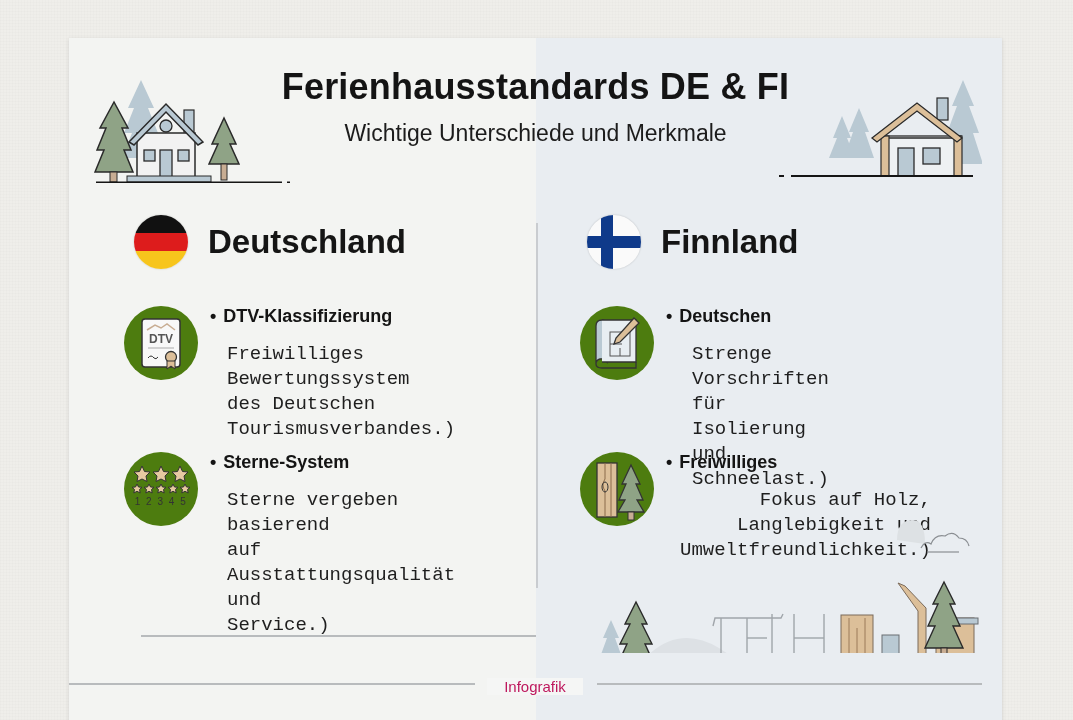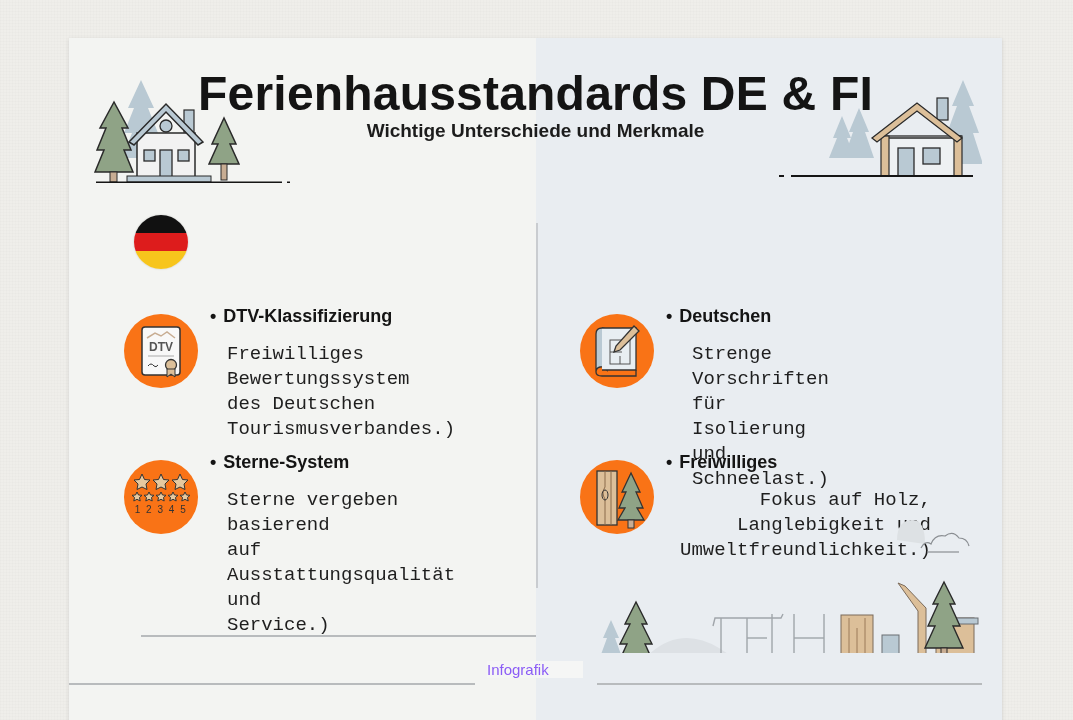--- a/index.html
+++ b/index.html
@@ -26,32 +26,31 @@
       left: 467px; top: 0;
       width: 466px; height: 100%;
       background: #e9edf1;
     }
     .title {
       position: absolute;
       left: 0; width: 100%;
       top: 28px;
       text-align: center;
       font-weight: bold;
-      font-size: 48px;
+      font-size: 36px;
       letter-spacing: 0.2px;
       color: #141414;
     }
     .subtitle {
       position: absolute;
       left: 0; width: 100%;
       top: 82px;
       text-align: center;
-      font-size: 19px;
+      font-size: 23px;
       color: #1c1c1c;
-      font-weight: bold;
     }
     .hdr-illu { position: absolute; }
     .divider-v {
       position: absolute;
       left: 467px; top: 185px;
       width: 1.5px; height: 365px;
       background: #c9ccd0;
     }
     .country-head {
       position: absolute;
@@ -66,39 +65,39 @@
     .flag-de .s2 { position:absolute; left:0; top:34%; width:100%; height:33%; background:#dd1c1c; }
     .flag-de .s3 { position:absolute; left:0; top:67%; width:100%; height:33%; background:#f7c51c; }
     .flag-fi { background: #fafafa; }
     .flag-fi .h { position:absolute; left:0; top:21px; width:100%; height:12px; background:#0f3a8a; }
     .flag-fi .v { position:absolute; left:14px; top:0; width:12px; height:100%; background:#0f3a8a; }
     .country-name {
       font-size: 33px; font-weight: bold; margin-left: 20px; color:#151515;
     }
     .item { position: absolute; }
     .item-icon {
-      position: absolute; left: 0; top: 12px;
+      position: absolute; left: 0; top: 4px;
       width: 74px; height: 74px; border-radius: 50%;
-      background: #f97316;
+      background: #4d7c0f;
     }
     .item-icon svg { position: absolute; left: 0; top: 0; }
     .item-title {
       position: absolute; left: 86px; top: 4px;
       font-size: 18px; font-weight: bold; white-space: nowrap; color:#141414;
     }
     .item-title .bullet { margin-right: 7px; }
     .item-desc {
       position: absolute; left: 103px; top: 40px;
       font-size: 19px; line-height: 25px; color: #1e1e1e; white-space: pre-line; font-family: Liberation Mono, monospace;
     }
     .hline { position: absolute; height: 2px; background: #b8bbbd; }
     .footer-label {
-      position: absolute; left: 418px; top: 623px;
-      width: 96px; 
-      font-size: 15px; color: #8b5cf6;
+      position: absolute; left: 418px; top: 640px;
+      width: 96px; text-align: center;
+      font-size: 15px; color: #be185d;
       background: #f5f6f5;
     }
     .scene { position: absolute; left: 480px; top: 440px; }
   </style>
 </head>
 <body>
 
 <div class="card">
   <div class="card-right-bg"></div>
 
@@ -140,20 +139,21 @@
   <div class="subtitle">Wichtige Unterschiede und Merkmale</div>
 
   <div class="divider-v"></div>
 
   <div class="country-head" style="left:65px; top:177px;">
     <div class="flag flag-de">
       <div class="s1"></div>
         <div class="s2"></div>
         <div class="s3"></div>
     </div>
+    <div class="country-name">Deutschland</div>
   </div>
 
   <div class="item" style="left:55px; top:264px;">
     <div class="item-icon">
       <svg width="74" height="74">
         <rect x="18" y="13" width="38" height="48" rx="3" fill="#f8f8f8" stroke="#333" stroke-width="1.5"></rect>
         <polyline points="23,24 31,19 37,22 43,18 51,24" fill="none" stroke="#c8ad93" stroke-width="1.5"></polyline>
         <text x="37" y="37" text-anchor="middle" font-size="12" font-weight="bold" fill="#555" font-family="Liberation Sans, sans-serif">DTV</text>
         <line x1="24" y1="42" x2="50" y2="42" stroke="#aaa" stroke-width="1"></line>
         <path d="M24 52 q3 -4 6 0 q2 2 4 -1" fill="none" stroke="#333" stroke-width="1"></path>
@@ -186,20 +186,27 @@
       </svg>
     </div>
     <div class="item-title">
       <span class="bullet">•</span><span>Sterne-System</span>
     </div>
     <div class="item-desc">Sterne vergeben basierend
 auf Ausstattungsqualität und
 Service.)</div>
   </div>
 
+  <div class="country-head" style="left:518px; top:177px;">
+    <div class="flag flag-fi">
+      <div class="h"></div>
+        <div class="v"></div>
+    </div>
+    <div class="country-name">Finnland</div>
+  </div>
 
   <div class="item" style="left:511px; top:264px;">
     <div class="item-icon">
       <svg width="74" height="74">
         <path d="M16 20 q0 -6 6 -6 q5 0 5 6 v36 q-3 -4 -7 -3 q-4 1 -4 5 z" fill="#b9c9d3" stroke="#333" stroke-width="1.3"></path>
         <path d="M22 14 h34 v42 h-34" fill="#e8eef2" stroke="#333" stroke-width="1.3"></path>
         <path d="M16 58 q0 4 6 4 h34 v-6" fill="none" stroke="#333" stroke-width="1.3"></path>
         <g stroke="#555" stroke-width="1" fill="none">
           <rect x="30" y="26" width="20" height="24"></rect>
           <line x1="30" y1="38" x2="42" y2="38"></line>

